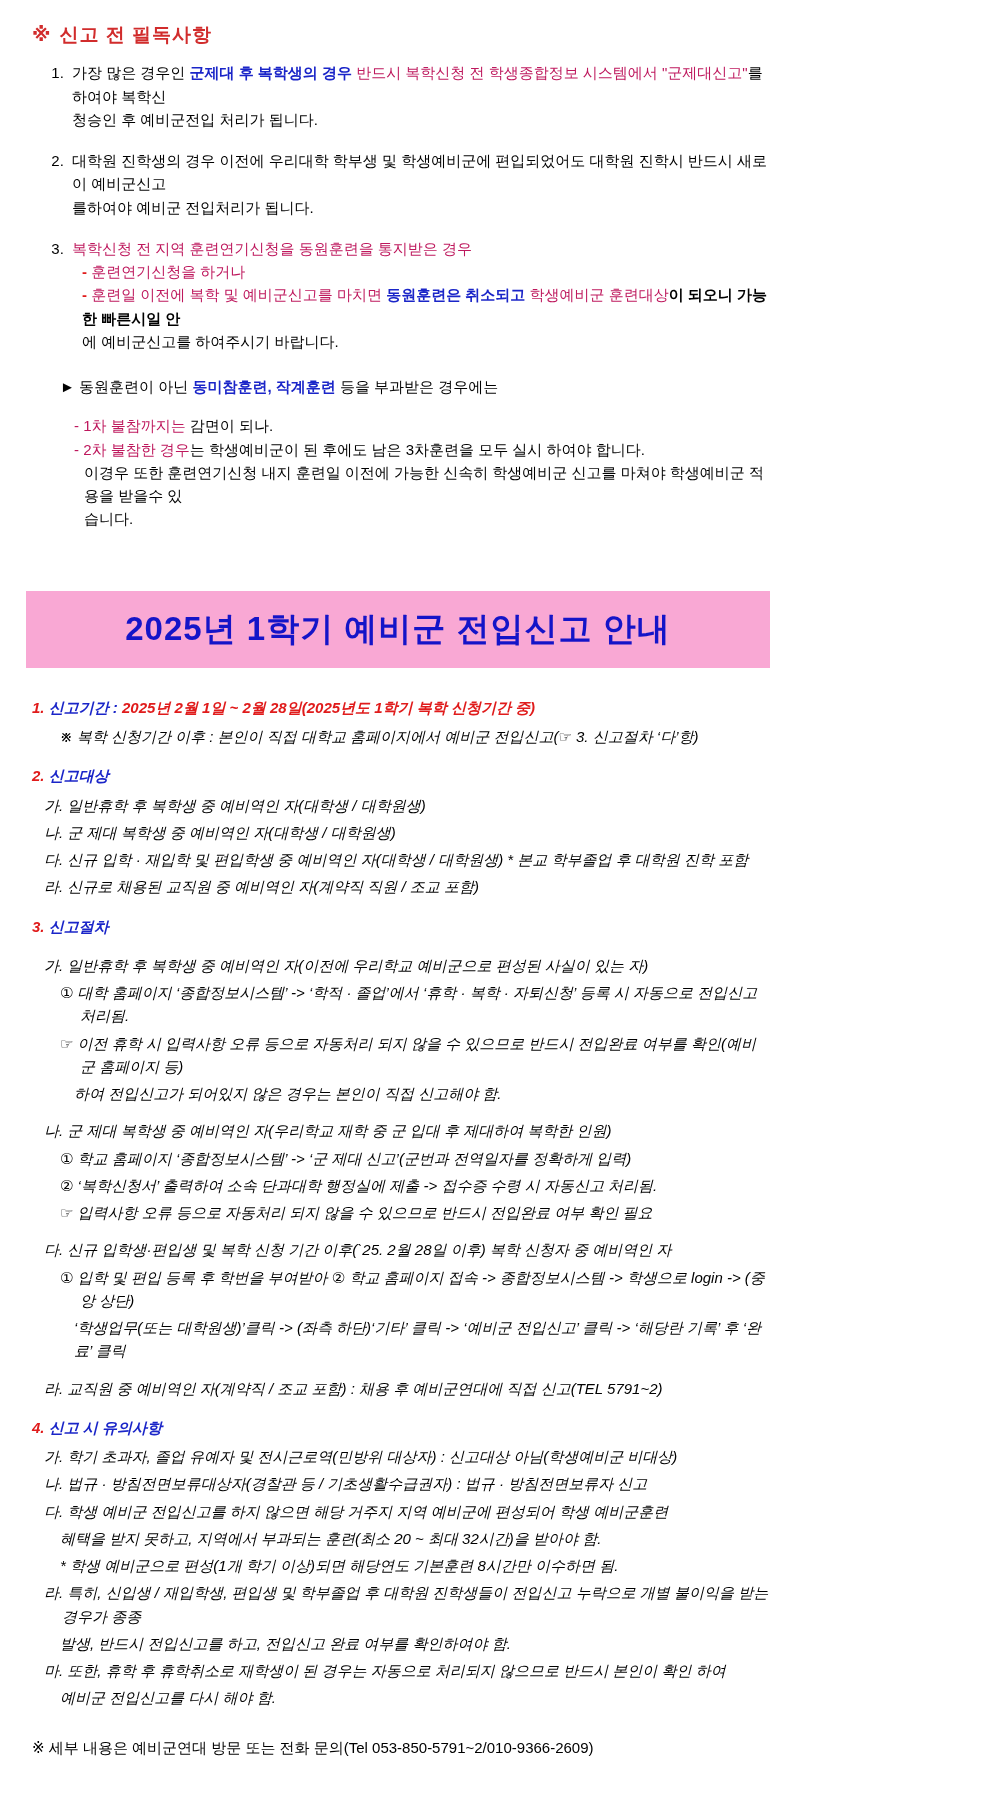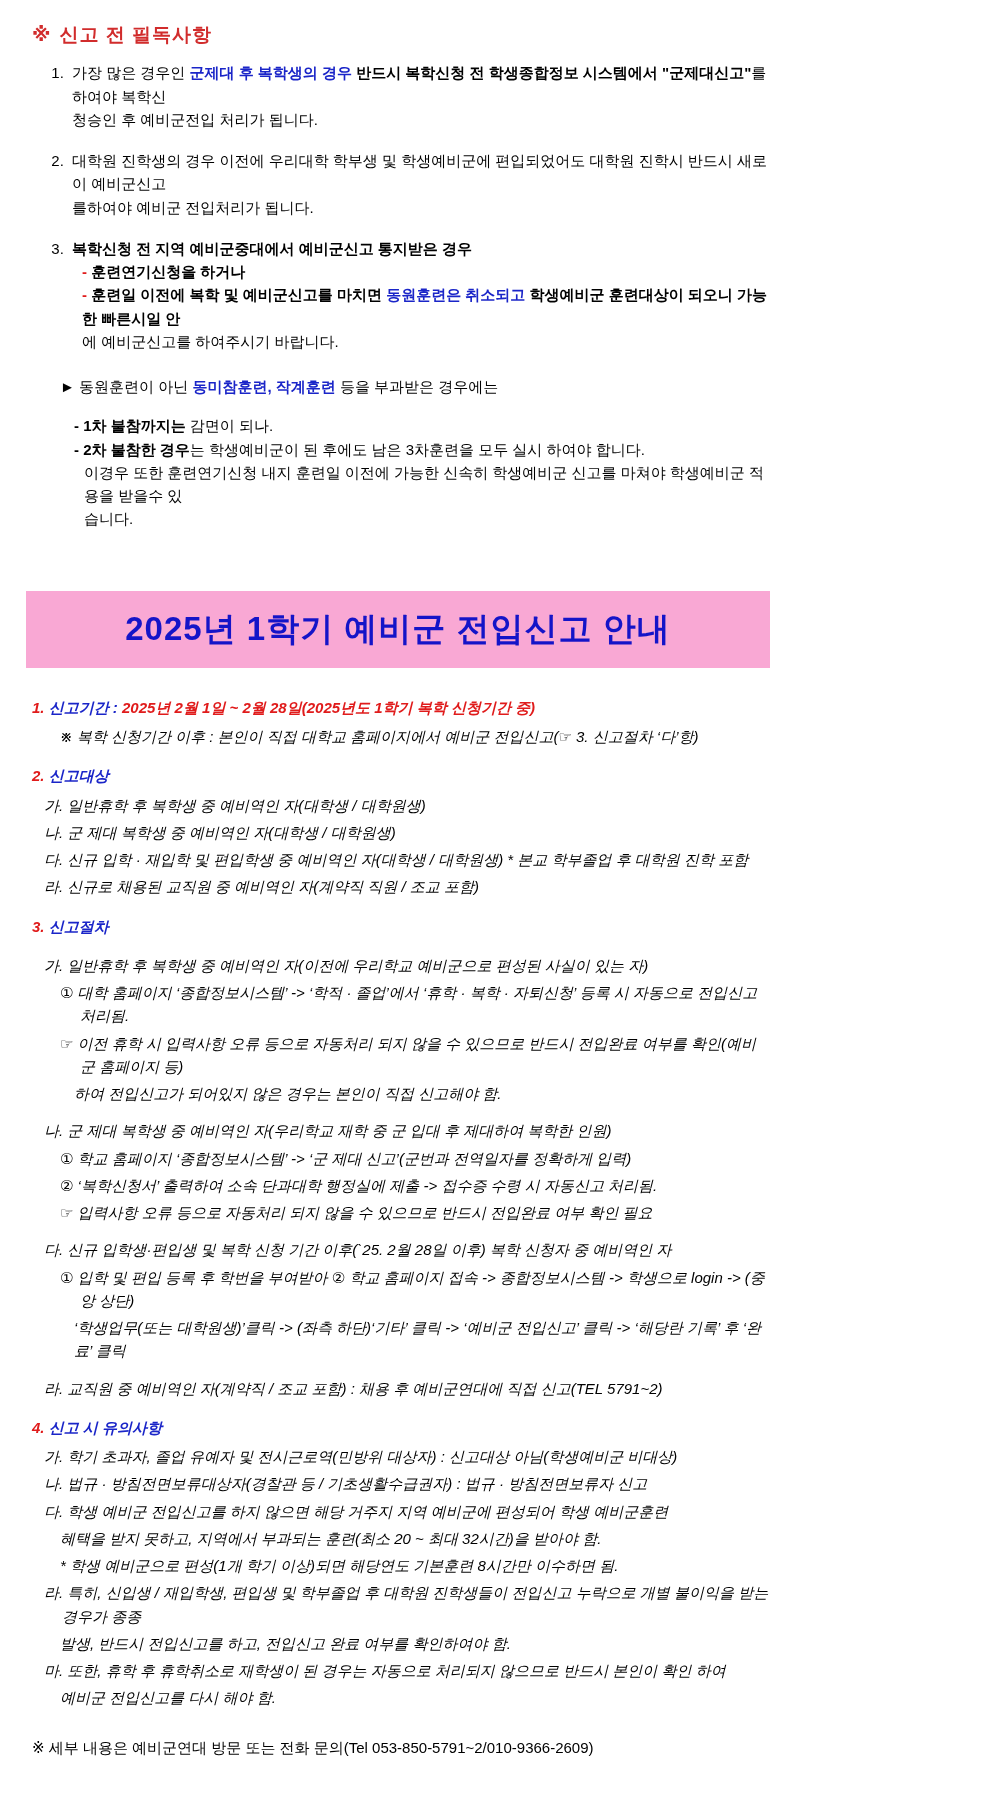--- a/index.html
+++ b/index.html
@@ -36,21 +36,21 @@
     padding-left: 42px;
     list-style: decimal;
   }
   ol.req-list > li {
     margin-bottom: 18px;
     padding-left: 4px;
   }
   ol.req-list > li::marker { font-size: 15px; }
 
   .blue { color: #1a25c8; font-weight: bold; }
-  .red  { color: #000000; font-weight: bold; }
+  .red  { color: #be185d; font-weight: normal; }
   .bk   { color: #000000; }
   .dash-line {
     color: #e01b1b;
     font-weight: bold;
     margin-left: 10px;
   }
   .note-block {
     margin: 22px 0 0 34px;
   }
   .note-block .arrow-line { margin-bottom: 16px; }
@@ -118,21 +118,21 @@
       </div>
       <div><span class="bk">청승인 후 예비군전입 처리가 됩니다.</span></div>
     </li>
 
     <li>
       <div><span class="bk">대학원 진학생의 경우 이전에 우리대학 학부생 및 학생예비군에 편입되었어도 대학원 진학시 반드시 새로이 예비군신고</span></div>
       <div><span class="bk">를하여야 예비군 전입처리가 됩니다.</span></div>
     </li>
 
     <li>
-      <div><span class="red">복학신청 전 지역 예비군중대에서 예비군신고 통지받은 경우</span></div>
+      <div><span class="red">복학신청 전 지역 훈련연기신청을 동원훈련을 통지받은 경우</span></div>
       <div class="dash-line">
         <span>-</span>
         <span class="red">훈련연기신청을 하거나</span>
       </div>
       <div class="dash-line">
         <span>-</span>
         <span class="red">훈련일 이전에 복학 및 예비군신고를 마치면 </span><span class="blue">동원훈련은 취소되고 </span><span class="red">학생예비군 훈련대상</span><span class="bk">이 되오니 가능한 빠른시일 안</span>
       </div>
       <div class="dash-line" style="">
         <span class="bk" style="font-weight:normal;">에 예비군신고를 하여주시기 바랍니다.</span>

